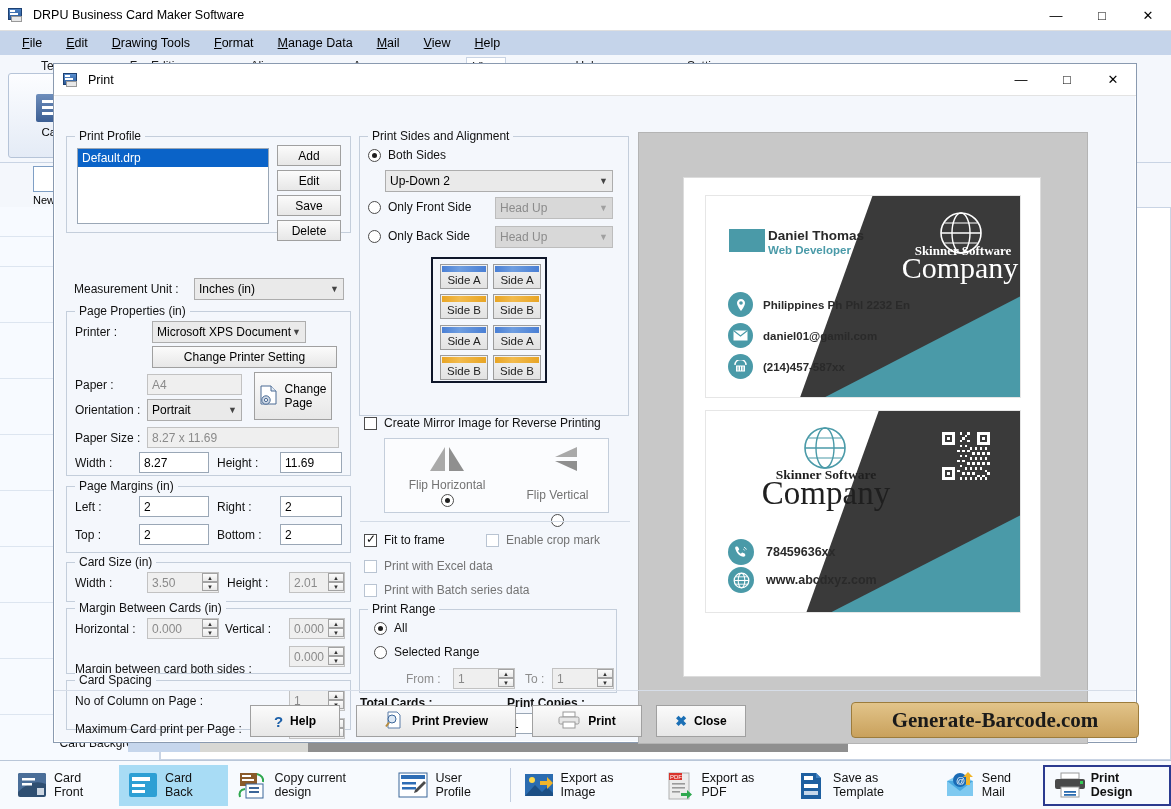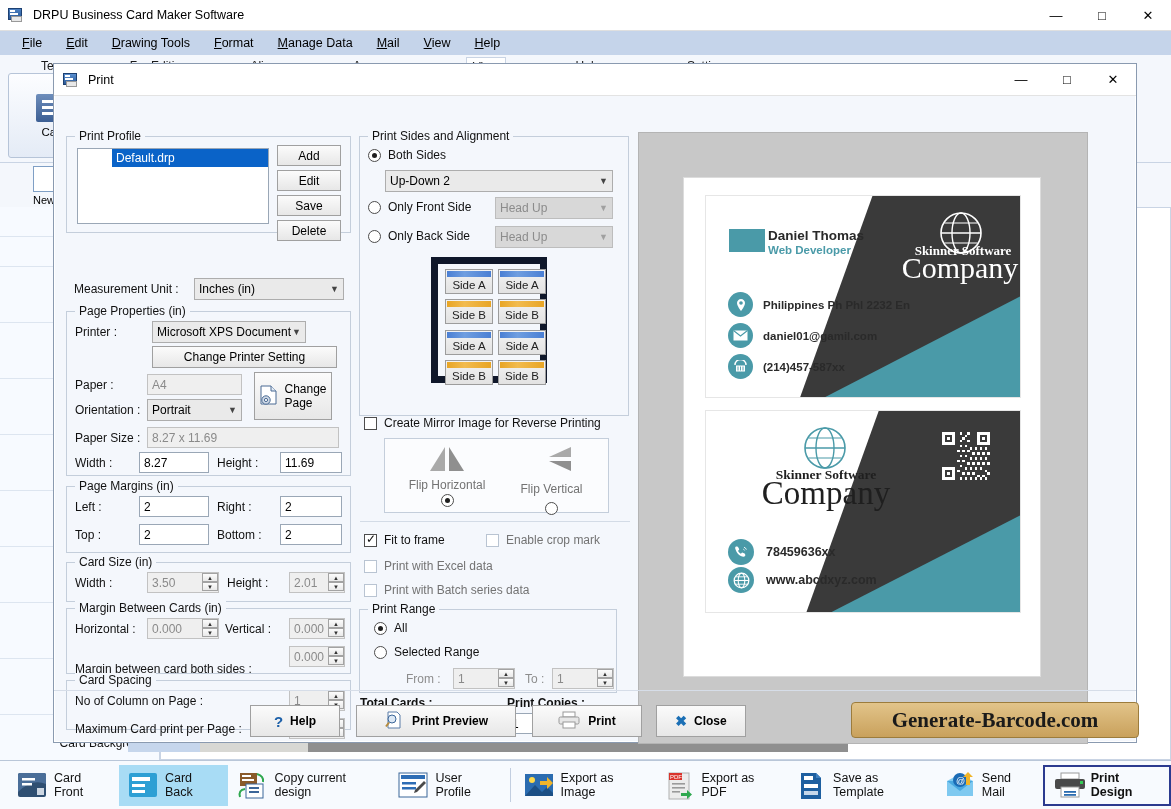--- a/index.html
+++ b/index.html
@@ -121,25 +121,25 @@
   .radio.on::after { content:""; position:absolute; left:3px; top:3px; width:5px; height:5px; border-radius:50%; background:#1f1f1f; }
 
   .check { width:13px; height:13px; border:1px solid #4c4c4c; background:#fff; display:inline-block; position:relative; flex:none; }
   .check.on::after { content:"✓"; position:absolute; left:1px; top:-3px; font-size:12px; color:#111; }
   .check.dis { border-color:#b9c4d2; background:#fff; }
 
   .rowf { display:flex; align-items:center; }
   .bluetext { color:#737373; font-size:12px; }
 
   
-  .listbox { background:#fff; border:1px solid #9aa7b6;padding-left:34px; }
+  .listbox { background:#fff; border:1px solid #9aa7b6; }
   .listbox .sel { background:#0a63c8; color:#fff; font-size:12px; padding:2px 4px; }
 
   
-  .abgrid { position:absolute; border:7px solid #0f172a; background:#f4f7fc; }
+  .abgrid { position:absolute; border:2px solid #0f172a; background:#f4f7fc; }
   .abcell { position:absolute; width:48px; height:25px; background:linear-gradient(#f3f3f3,#e2e2e2); border:1px solid #9c9c9c;
             font-size:11.5px; display:flex; align-items:flex-end; justify-content:center; color:#222; padding-bottom:2px; }
   .abcell .bar { position:absolute; left:1px; top:1px; right:1px; height:6px; }
   .abcell.a .bar { background:linear-gradient(90deg,#4a7fd4,#6f9ee0 40%,#4a7fd4); }
   .abcell.b .bar { background:linear-gradient(90deg,#e8a525,#f2bb4e 40%,#e8a525); }
 
   
   .flipbox { position:absolute; border:1px solid #c4cedb; background:#fbfcfe; }
 
   
@@ -475,21 +475,21 @@
         <div style="position:absolute; left:22px; top:6px; width:80px; display:flex; flex-direction:column; align-items:center; gap:2px;">
           <span>
             <svg width="46" height="28" viewBox="0 0 46 28">
                 <polygon points="21,2 21,26 6,26" fill="#a9a9a9"></polygon>
                 <polygon points="25,2 25,26 40,26" fill="#8f8f8f"></polygon>
               </svg>
           </span>
           <span class="bluetext">Flip Horizontal</span>
           <span class="radio on"></span>
         </div>
-        <div style="position:absolute; left:124px; top:6px; width:85px; display:flex; flex-direction:column; align-items:center; gap:6px;">
+        <div style="position:absolute; left:130px; top:6px; width:85px; display:flex; flex-direction:column; align-items:center; gap:12px;">
           <span>
             <svg width="46" height="28" viewBox="0 0 46 28">
                 <polygon points="42,2 42,12 20,12" fill="#a9a9a9"></polygon>
                 <polygon points="42,16 42,26 20,16" fill="#8f8f8f"></polygon>
               </svg>
           </span>
           <span class="bluetext">Flip Vertical</span>
           <span class="radio"></span>
         </div>
       </div>

